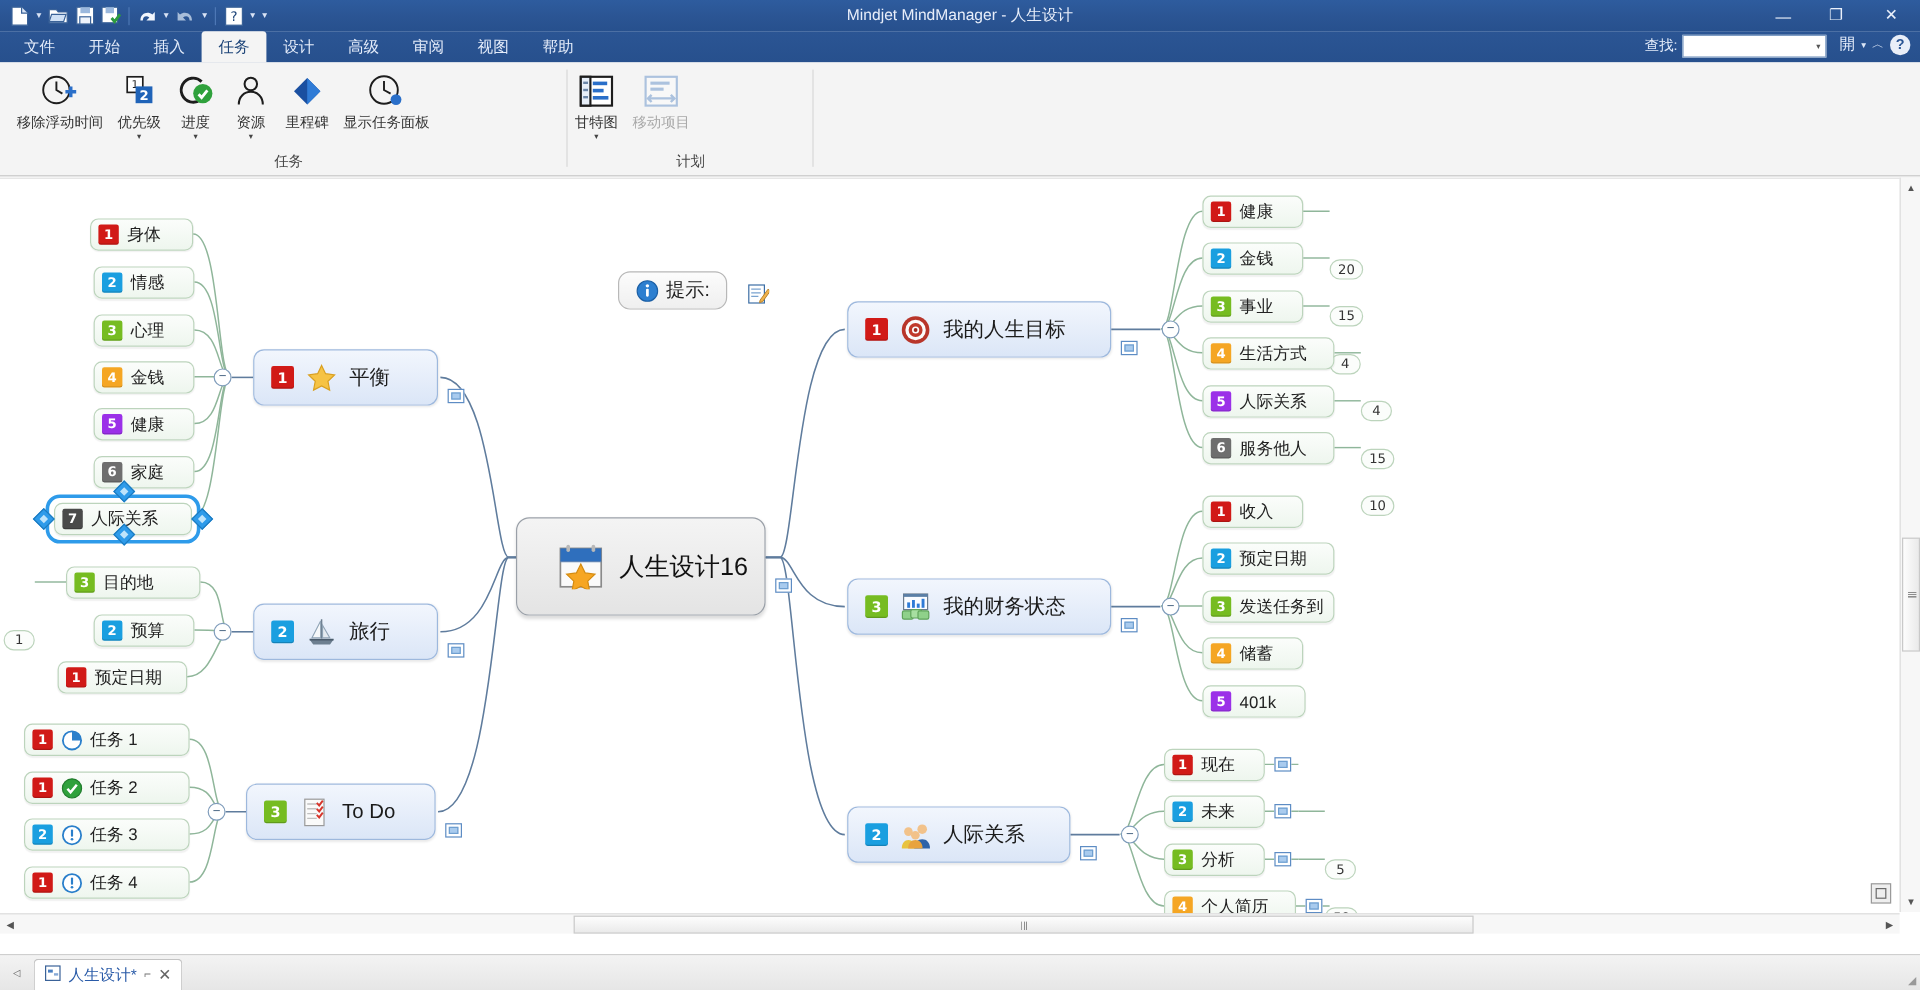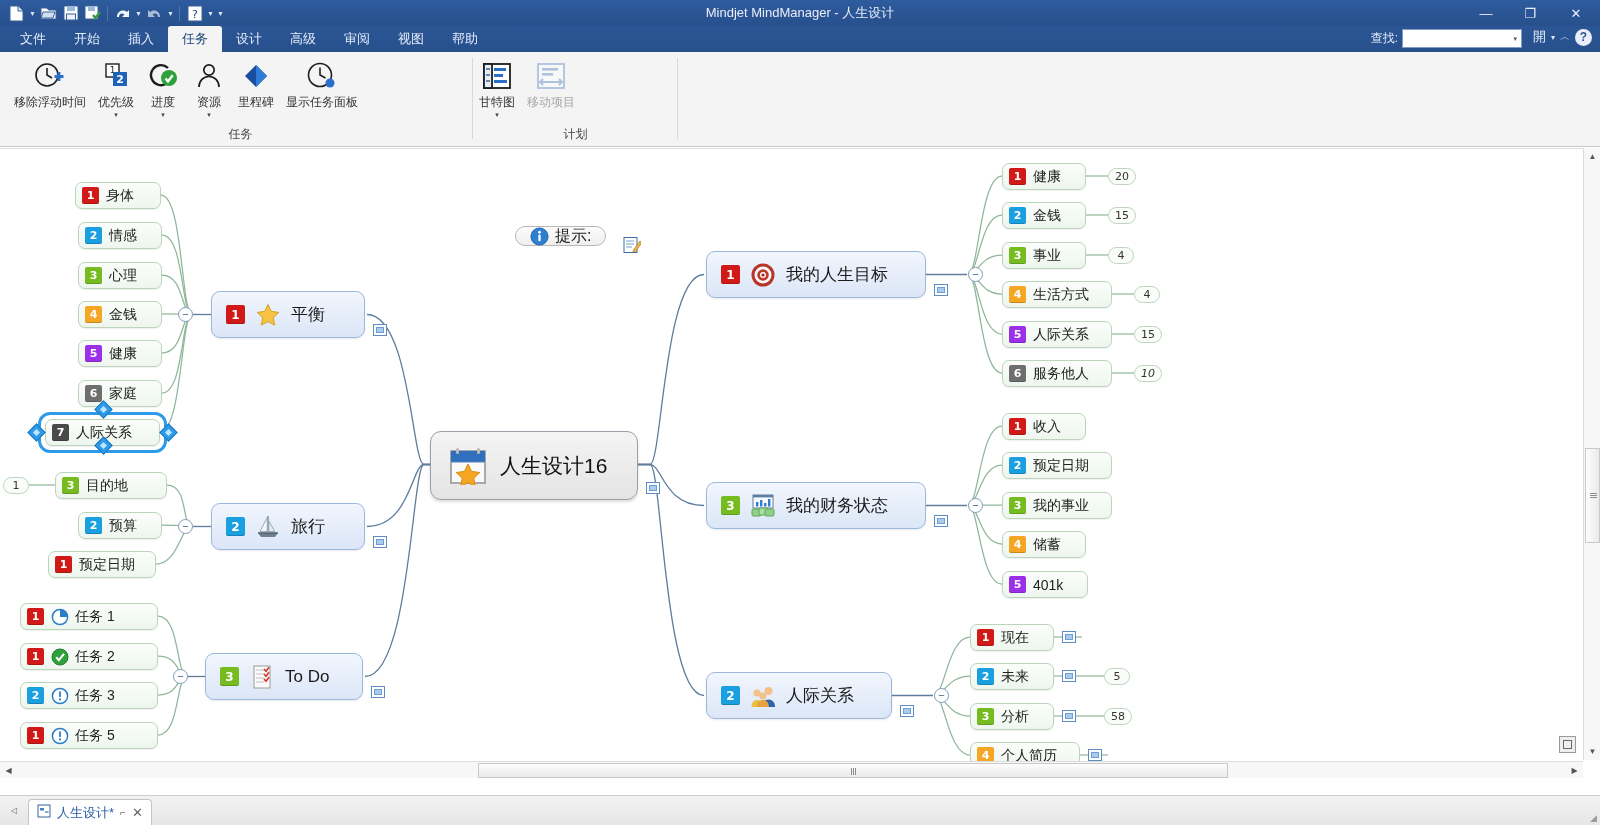--- a/index.html
+++ b/index.html
@@ -101,28 +101,28 @@
   .branch{
     background:linear-gradient(to bottom,#f2f6fd,#dbe6f7);
     border:1px solid #9db8dd; border-radius:9px;
     padding:5px 14px; height:47px;
     box-shadow:0 1px 2px rgba(0,0,0,.09);
     font-size:17px; color:#1b1b1b;
   }
   .central{
     background:linear-gradient(to bottom,#f4f4f4,#e4e4e4);
     border:1px solid #9aa0a8; border-radius:11px;
-    padding:6px 18px; height:69px;
+    padding:6px 34px; height:82px;
     box-shadow:0 2px 3px rgba(0,0,0,.14);
     font-size:21px; color:#111;
   }
   .callout{
     background:linear-gradient(to bottom,#fcfcfc,#efefef);
     border:1px solid #b8b8b8; border-radius:10px;
-    padding:4px 14px; height:20px; font-size:16px; color:#222;justify-content:space-between;
+    padding:4px 14px; height:32px; font-size:16px; color:#222;justify-content:space-between;
   }
 
   .pri{
     width:17px;height:17px;border-radius:2px;color:#fff;font-size:11px;font-weight:bold;
     display:inline-flex;align-items:center;justify-content:center;margin-right:6px;
     flex:none; box-shadow:inset 0 -1px 0 rgba(0,0,0,.18);
     font-family:"DejaVu Sans",sans-serif;
   }
   .branch .pri{ width:19px;height:19px;font-size:12px;margin-right:10px; }
   .ntxt{ margin-left:1px; }
@@ -130,20 +130,21 @@
   .licon{ width:19px;height:19px;margin-right:5px;flex:none;display:flex;align-items:center;justify-content:center;}
   .cicon{ width:38px;height:38px;margin-right:12px;flex:none;display:flex;align-items:center;justify-content:center;}
 
   
   .numbadge{
     position:absolute; height:17px; min-width:26px; padding:0 6px;
     border:1px solid #bcd4bc; border-radius:9px;
     background:#fbfdfb; color:#333; font-size:11px;
     display:flex; align-items:center; justify-content:center;
     font-family:"DejaVu Sans",sans-serif;
+    margin-top:48px;
   }
   .notemark{
     position:absolute; width:14px;height:12px;border:1px solid #5d8cc4; background:#fff;
     display:flex;align-items:center;justify-content:center;
   }
   .notemark i{ display:block; width:8px;height:6px; background:#a9cbee; border:1px solid #6f9fd0; }
   .collapse{
     position:absolute; width:15px;height:15px;border-radius:50%;
     border:1px solid #7f9cbb; background:#fff;
     display:flex;align-items:center;justify-content:center; font-size:11px; color:#44617f; line-height:1;
@@ -631,21 +632,21 @@
         </div>
         <div class="node leaf" style="left: 20px; top: 573px; width: 138px;">
           <div class="pri" style="background: rgb(209, 26, 23);">1</div>
           <div class="licon">
             <svg width="18" height="18" viewBox="0 0 18 18">
               <circle cx="9" cy="9" r="7.6" fill="#fff" stroke="#2a7fcb" stroke-width="1.5"></circle>
               <rect x="8.1" y="4.2" width="1.8" height="6" rx=".8" fill="#2a7fcb"></rect>
               <circle cx="9" cy="12.4" r="1.1" fill="#2a7fcb"></circle>
             </svg>
           </div>
-          <div class="ntxt">任务 5</div>
+          <div class="ntxt">任务 4</div>
         </div>
         <div class="node branch" style="left: 706px; top: 102px; width: 220px;">
           <div class="pri" style="background: rgb(209, 26, 23);">1</div>
           <div class="bicon">
             <svg width="26" height="26" viewBox="0 0 26 26">
               <circle cx="13" cy="13" r="11.5" fill="#b8352a"></circle>
               <circle cx="13" cy="13" r="8.5" fill="#fbfbfb"></circle>
               <circle cx="13" cy="13" r="5.8" fill="#c0392b"></circle>
               <circle cx="13" cy="13" r="3" fill="#fbfbfb"></circle>
               <circle cx="13" cy="13" r="1.6" fill="#a02a20"></circle>
@@ -679,21 +680,21 @@
         <div class="numbadge" style="left: 1134px; top: 137px;">4</div>
         <div class="node leaf" style="left: 1002px; top: 172px; width: 110px;">
           <div class="pri" style="background: rgb(155, 48, 232);">5</div>
           <div class="ntxt">人际关系</div>
         </div>
         <div class="numbadge" style="left: 1134px; top: 177px;">15</div>
         <div class="node leaf" style="left: 1002px; top: 211px; width: 110px;">
           <div class="pri" style="background: rgb(110, 110, 110);">6</div>
           <div class="ntxt">服务他人</div>
         </div>
-        <div class="numbadge" style="left: 1134px; top: 216px; font-style: italic;">10</div>
+        <div class="numbadge" style="left: 1134px; top: 216px;">10</div>
         <div class="node branch" style="left: 706px; top: 333px; width: 220px;">
           <div class="pri" style="background: rgb(118, 188, 33);">3</div>
           <div class="bicon">
             <svg width="26" height="26" viewBox="0 0 26 26">
               <rect x="3" y="2" width="20" height="13" fill="#fafcff" stroke="#6a7b8c"></rect>
               <rect x="3" y="2" width="20" height="2.4" fill="#5b7fa6"></rect>
               <rect x="6" y="9" width="2.4" height="4.5" fill="#2f7bd6"></rect>
               <rect x="10" y="7" width="2.4" height="6.5" fill="#2f7bd6"></rect>
               <rect x="14" y="10" width="2.4" height="3.5" fill="#2f7bd6"></rect>
               <rect x="18" y="6" width="2.4" height="7.5" fill="#2f7bd6"></rect>
@@ -711,21 +712,21 @@
         <div class="node leaf" style="left: 1002px; top: 264px; width: 84px;">
           <div class="pri" style="background: rgb(209, 26, 23);">1</div>
           <div class="ntxt">收入</div>
         </div>
         <div class="node leaf" style="left: 1002px; top: 303px; width: 110px;">
           <div class="pri" style="background: rgb(26, 159, 224);">2</div>
           <div class="ntxt">预定日期</div>
         </div>
         <div class="node leaf" style="left: 1002px; top: 343px; width: 110px;">
           <div class="pri" style="background: rgb(118, 188, 33);">3</div>
-          <div class="ntxt">我的事业</div>
+          <div class="ntxt">发送任务到</div>
         </div>
         <div class="node leaf" style="left: 1002px; top: 382px; width: 84px;">
           <div class="pri" style="background: rgb(245, 166, 35);">4</div>
           <div class="ntxt">储蓄</div>
         </div>
         <div class="node leaf" style="left: 1002px; top: 422px; width: 86px;">
           <div class="pri" style="background: rgb(155, 48, 232);">5</div>
           <div class="ntxt">401k</div>
         </div>
         <div class="node branch" style="left: 706px; top: 523px; width: 186px;">

